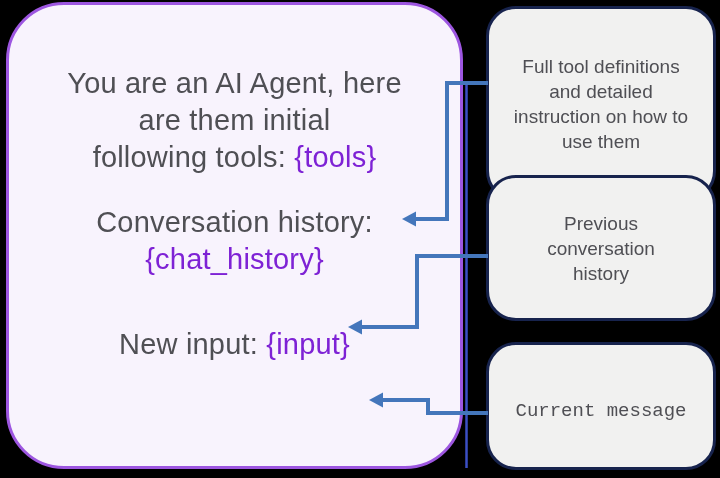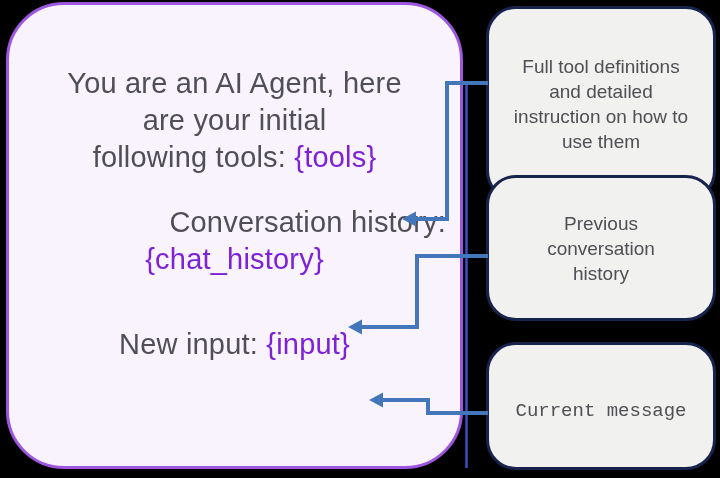--- a/index.html
+++ b/index.html
@@ -21,21 +21,21 @@
   }
   .prompt-text{
     position:absolute;left:14px;right:14px;top:60px;
     text-align:center;
     font-size:29px;line-height:37px;
     color:var(--text-gray,#4f4f54);
     letter-spacing:0.2px;
   }
   .prompt-text .line{white-space:nowrap;}
   .purple{color:var(--placeholder-purple,#7e22d5);}
-  .gap-a{margin-top:28px;text-align:right;}
+  .gap-a{margin-top:28px;}
   .gap-b{margin-top:48px;}
 
   
   .note-box{
     position:absolute;left:486px;width:230px;
     box-sizing:border-box;
     background:var(--note-box-fill,#f1f1f0);
     border:3px solid var(--note-box-border,#17234d);
     border-radius:30px;
     display:flex;align-items:center;justify-content:center;
@@ -60,21 +60,21 @@
   .accent-line{stroke:var(--accent-line-blue,#3b4fc5);stroke-width:2.5;fill:none;}
 </style>
 </head>
 <body>
 
 <div class="stage">
 
   <div class="prompt-box">
     <div class="prompt-text">
       <div class="line">You are an AI Agent, here</div>
-      <div class="line">are your initial</div>
+      <div class="line">are them initial</div>
       <div class="line"><span>following tools: </span><span class="purple">{tools}</span></div>
       <div class="line gap-a">Conversation history:</div>
       <div class="line purple">{chat_history}</div>
       <div class="line gap-b"><span>New input: </span><span class="purple">{input}</span></div>
     </div>
   </div>
 
   <div class="note-box note-1">
     <div class="note-text">Full tool definitions and detailed instruction on how to use them</div>
   </div>

